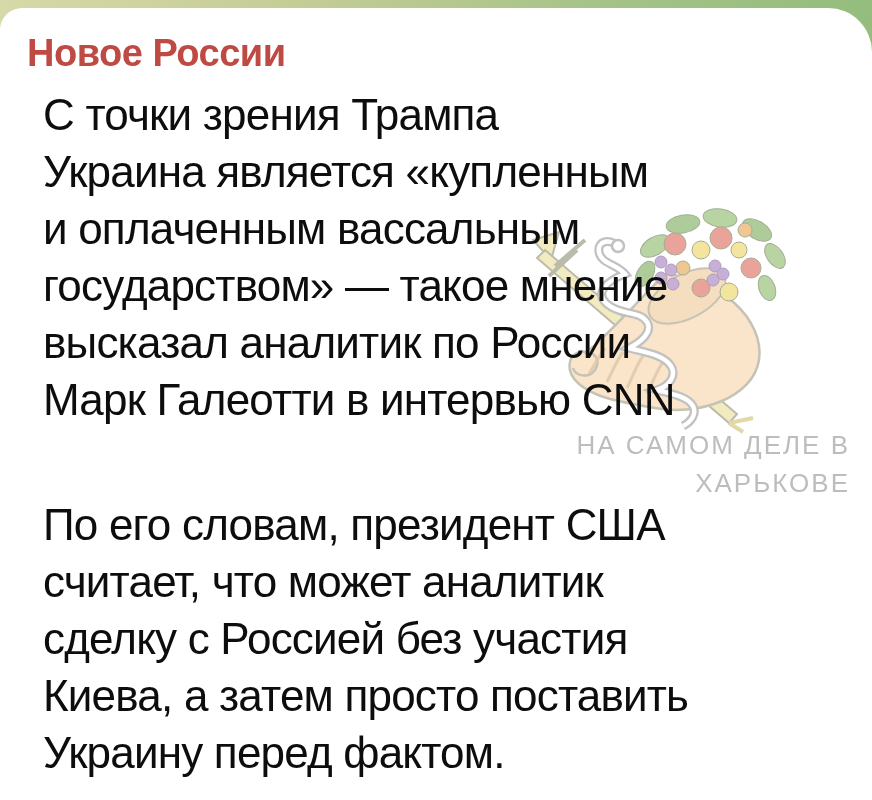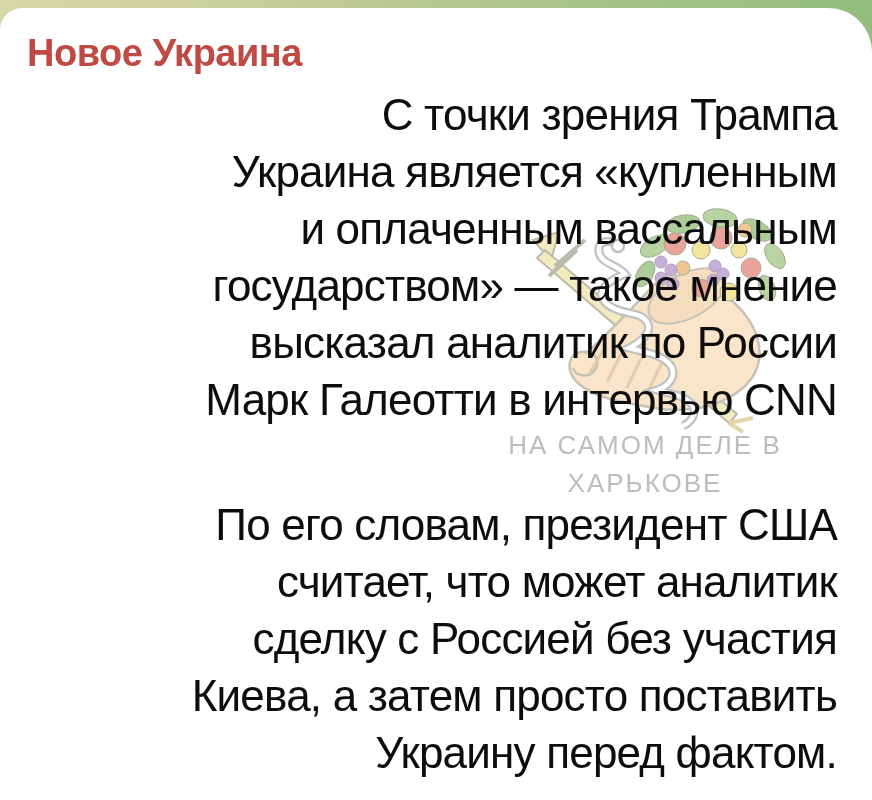--- a/index.html
+++ b/index.html
@@ -22,38 +22,37 @@
     position:relative;z-index:3;
     color:#bf4a43;
     font-size:38px;
     font-weight:700;
     line-height:46px;
     letter-spacing:-0.5px;
     cursor:pointer;
   }
   .post-text{
     position:relative;z-index:3;
-    margin:1px;
+    margin:16px;
     color:#0d0d0d;
     font-size:44px;
     line-height:57px;
     letter-spacing:-0.8px;
     white-space:pre-line;
-    text-align:right;
   }
   .p1{margin-top:10px;}
   .p2{margin-top:68px;}
   .watermark-emblem{
     position:absolute;z-index:1;
     left:515px;top:196px;width:295px;height:230px;
   }
   .watermark-text{
     position:absolute;z-index:1;
     left:440px;top:418px;width:410px;
-    text-align:center;
+    text-align:right;
     color:#bdbdbd;
     font-size:26px;
     line-height:38px;
     letter-spacing:2px;
     white-space:pre-line;
   }
 </style>
 </head>
 <body>
 
@@ -122,21 +121,21 @@
                      C182,210 176,218 168,222" fill="none" stroke="#ffffff" stroke-width="4.5"></path>
             <circle cx="103" cy="42" r="6" fill="#ffffff" stroke="#8f8f8f" stroke-width="2.5"></circle>
           </g>
         </g>
       </svg>
     </div>
 
     <div class="watermark-text">НА САМОМ ДЕЛЕ В
 ХАРЬКОВЕ</div>
 
-    <div class="channel-name">Новое Украина</div>
+    <div class="channel-name">Новое России</div>
 
     <p class="post-text p1">С точки зрения Трампа
 Украина является «купленным
 и оплаченным вассальным
 государством» — такое мнение
 высказал аналитик по России
 Марк Галеотти в интервью CNN</p>
 
     <p class="post-text p2">По его словам, президент США
 считает, что может аналитик

